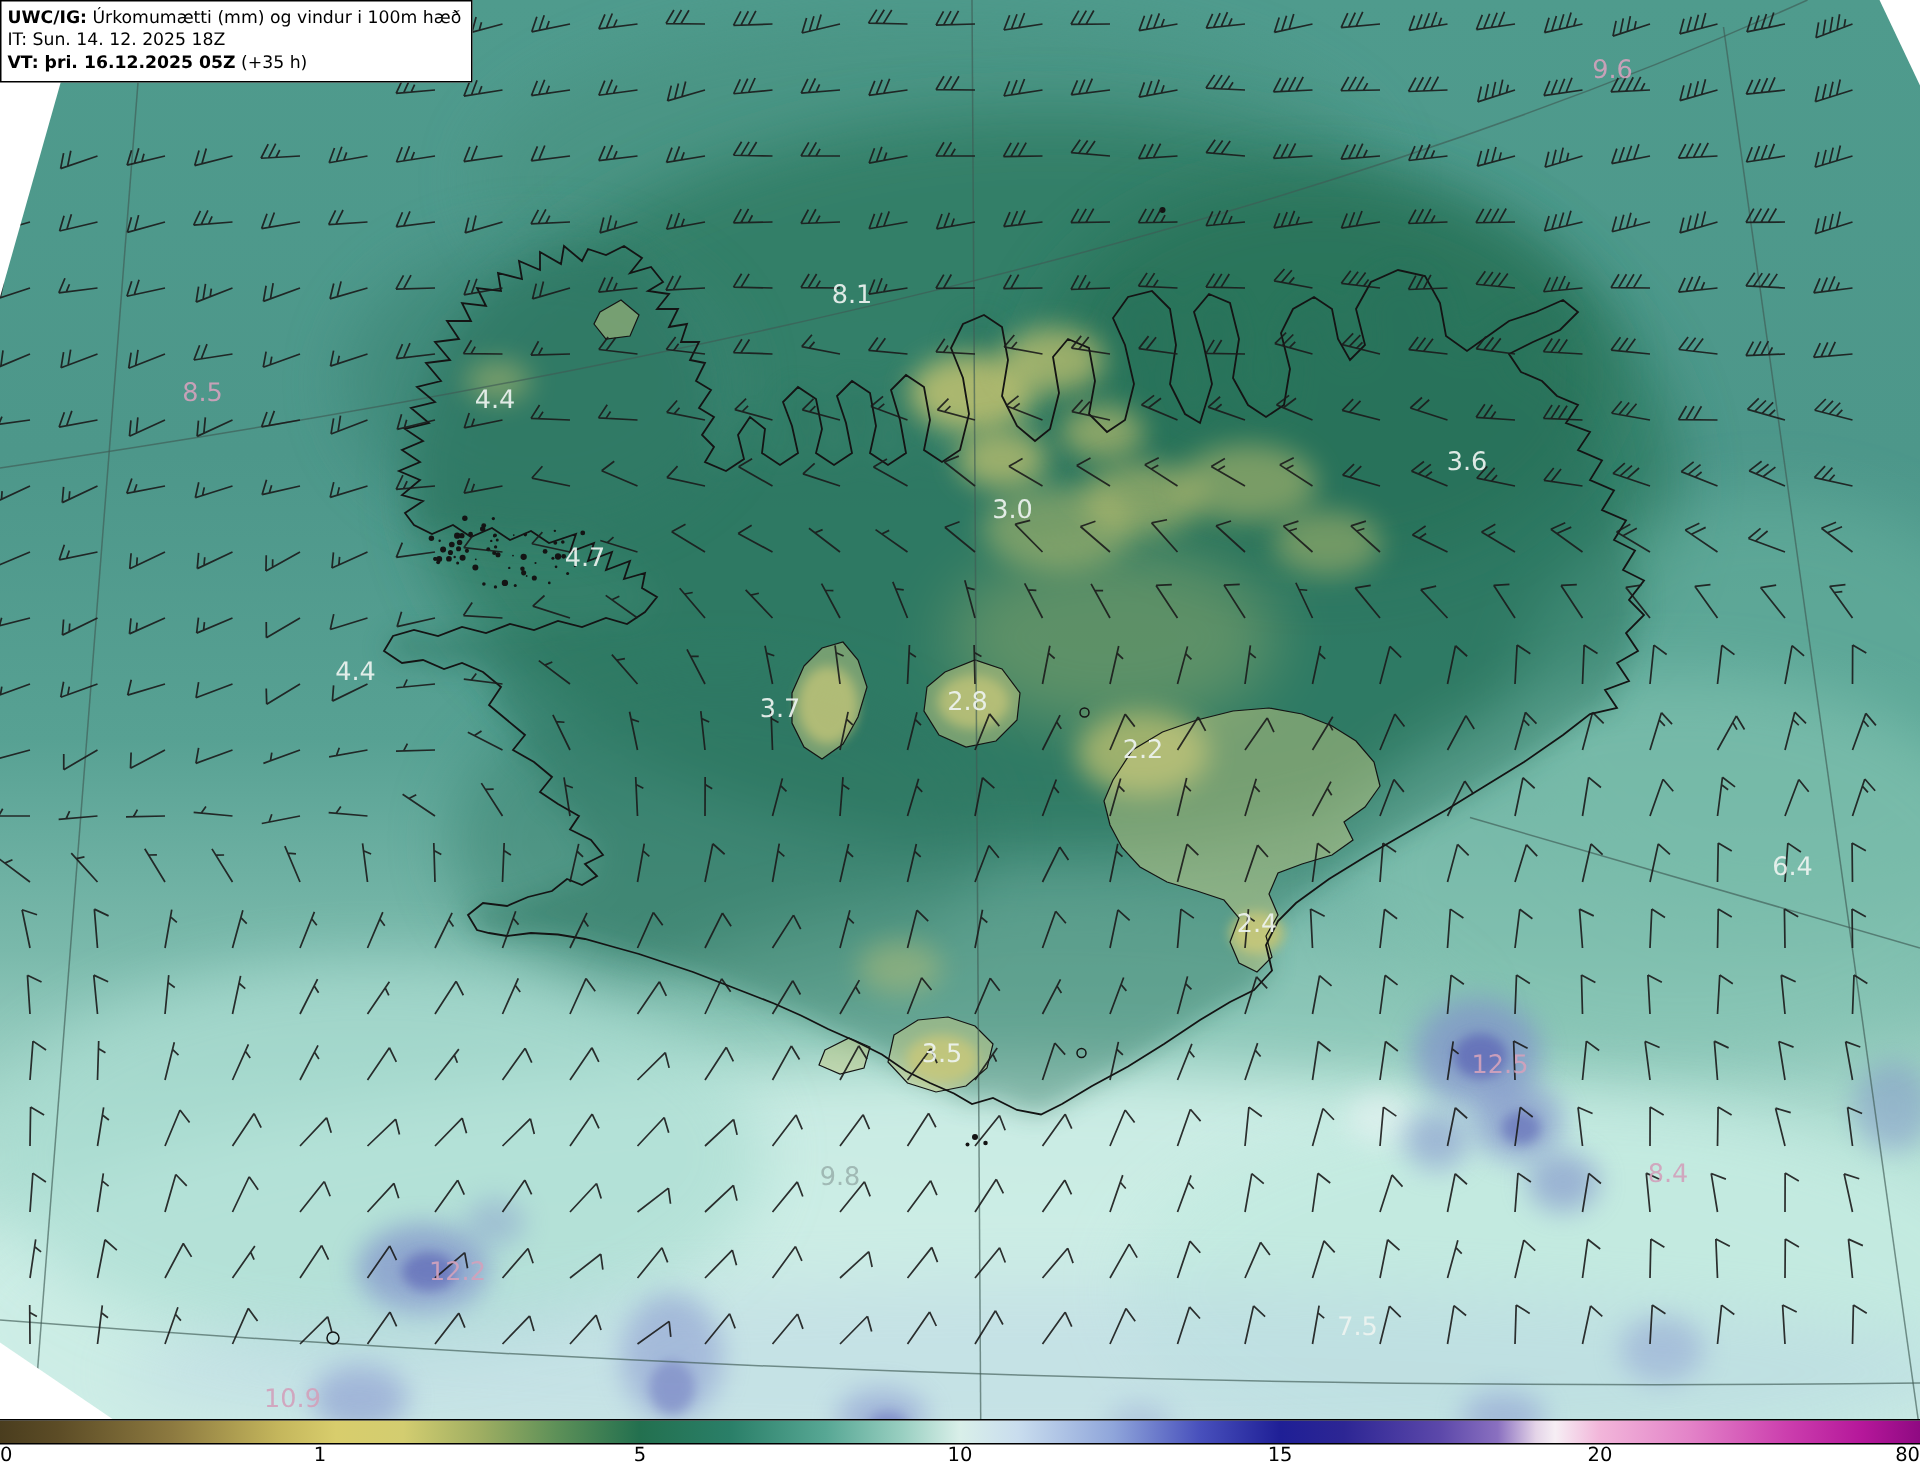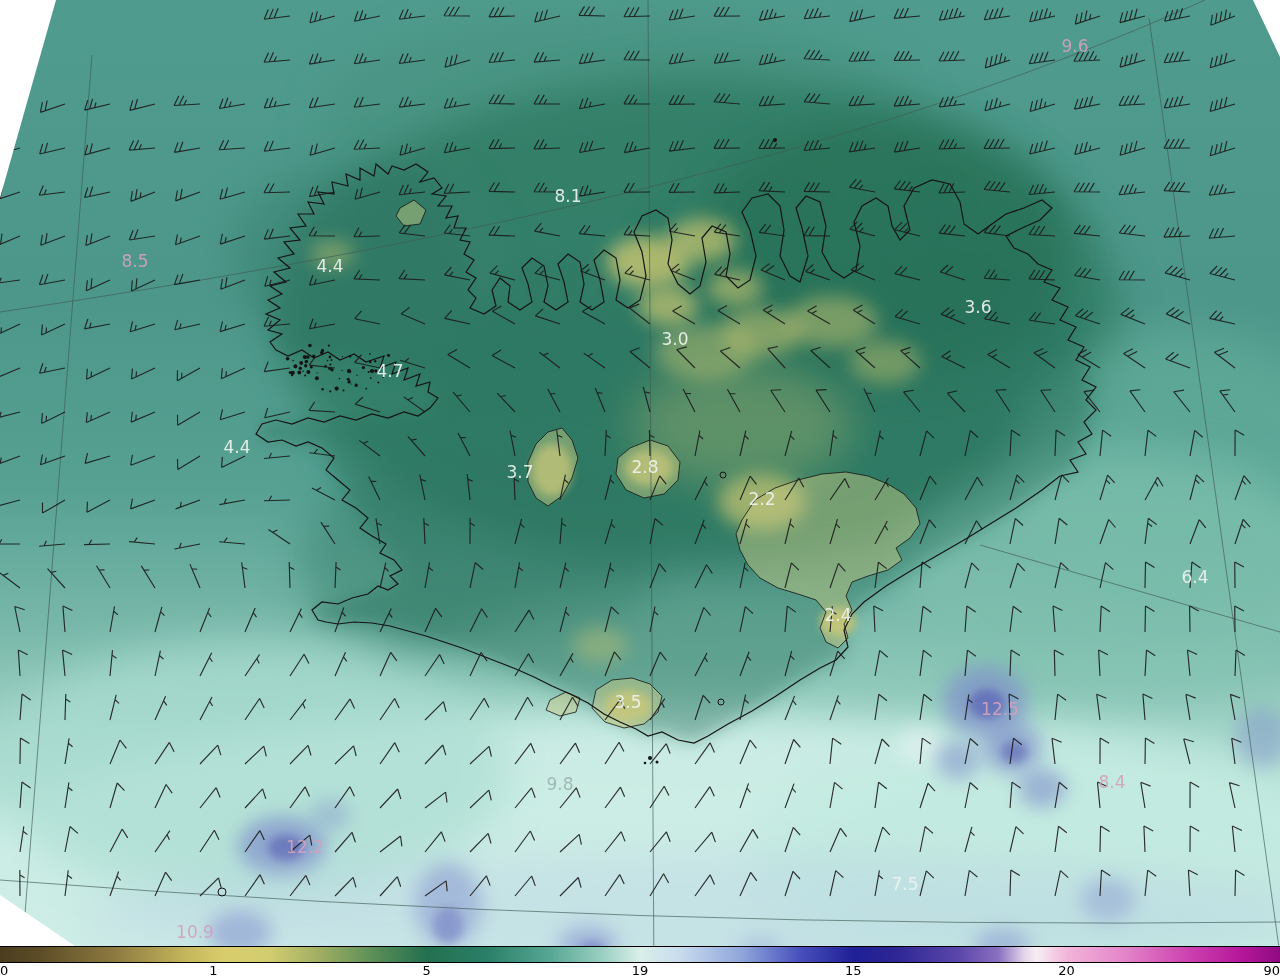--- a/index.html
+++ b/index.html
@@ -770,26 +770,31 @@
         <text x="560" y="790" text-anchor="middle" font-size="17" fill="#9db5b1" opacity="0.92" font-family="DejaVu Sans, Liberation Sans, sans-serif">9.8</text>
         <text x="305" y="853" text-anchor="middle" font-size="17" fill="#d2a2bc" opacity="0.92" font-family="DejaVu Sans, Liberation Sans, sans-serif">12.2</text>
         <text x="905" y="890" text-anchor="middle" font-size="17" fill="#eef4f1" opacity="0.92" font-family="DejaVu Sans, Liberation Sans, sans-serif">7.5</text>
         <text x="195" y="938" text-anchor="middle" font-size="17" fill="#d2a2bc" opacity="0.92" font-family="DejaVu Sans, Liberation Sans, sans-serif">10.9</text>
       </g>
       <path d="M0,0L56,0L0,198Z" fill="#ffffff"></path>
       <path d="M1253,0L1280,0L1280,57Z" fill="#ffffff"></path>
       <path d="M0,895L75,946L0,946Z" fill="#ffffff"></path>
     </svg>
 
+  <div class="title-box">
+    <div><span class="b">UWC/IG:</span> <span>Úrkomumætti (mm) og vindur i 100m hæð</span></div>
+    <div>IT: Sun. 14. 12. 2025 18Z</div>
+    <div><span class="b">VT: þri. 16.12.2025 05Z</span> <span>(+35 h)</span></div>
+  </div>
 
   <div class="colorbar">
     <div class="cb-bar" id="cb-bar" style="background: linear-gradient(to right, rgb(74, 61, 30) 0%, rgb(92, 76, 38) 3%, rgb(141, 122, 64) 9%, rgb(196, 182, 92) 14.5%, rgb(216, 205, 108) 17.5%, rgb(211, 205, 112) 21%, rgb(159, 174, 98) 25%, rgb(93, 144, 88) 29%, rgb(35, 112, 79) 33.3%, rgb(42, 127, 104) 38%, rgb(87, 167, 148) 43%, rgb(153, 207, 193) 47%, rgb(217, 239, 233) 50%, rgb(201, 221, 238) 53%, rgb(143, 165, 218) 58%, rgb(72, 80, 188) 62.5%, rgb(31, 31, 150) 66.7%, rgb(45, 38, 148) 70%, rgb(92, 72, 170) 75%, rgb(138, 112, 192) 78%, rgb(228, 212, 232) 80%, rgb(246, 238, 244) 81%, rgb(242, 182, 218) 83.3%, rgb(227, 131, 200) 88%, rgb(204, 63, 174) 93%, rgb(181, 23, 154) 97%, rgb(143, 10, 130) 100%);"></div>
     <div class="cb-labels" id="cb-labels">
         <span style="left: 0%; transform: none;">0</span>
         <span style="left: 16.67%; transform: translateX(-50%);">1</span>
         <span style="left: 33.33%; transform: translateX(-50%);">5</span>
-        <span style="left: 50%; transform: translateX(-50%);">19</span>
+        <span style="left: 50%; transform: translateX(-50%);">10</span>
         <span style="left: 66.67%; transform: translateX(-50%);">15</span>
         <span style="left: 83.33%; transform: translateX(-50%);">20</span>
-        <span style="left: 100%; transform: translateX(-100%);">90</span>
+        <span style="left: 100%; transform: translateX(-100%);">80</span>
       </div>
   </div>
 </div>
 
 </body></html>

